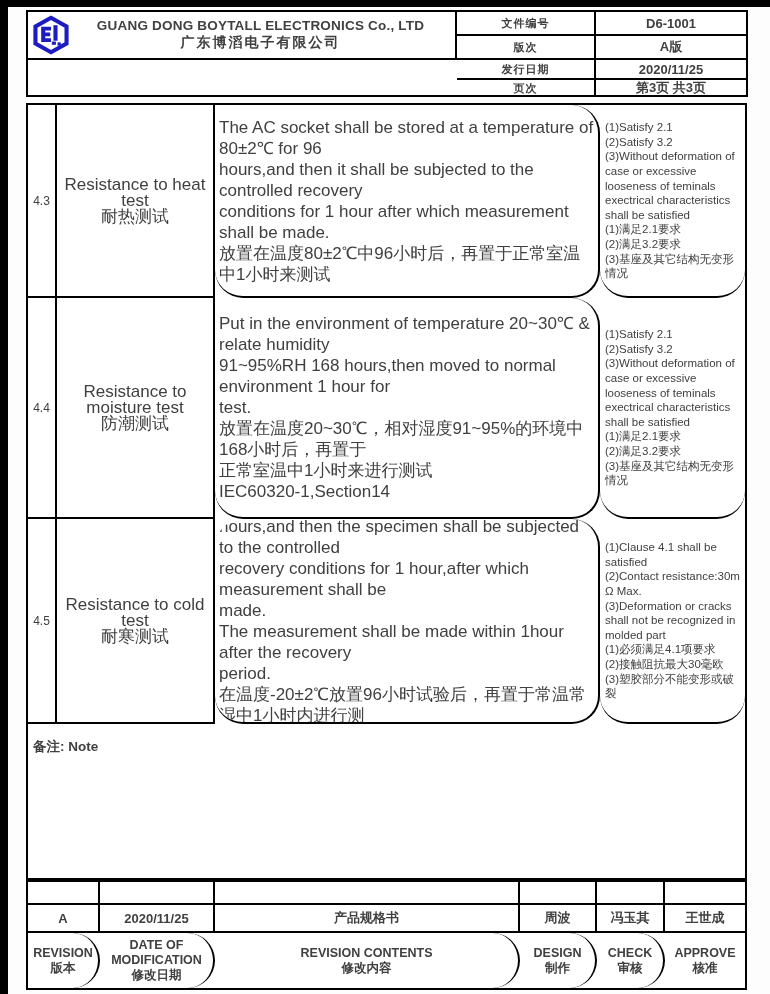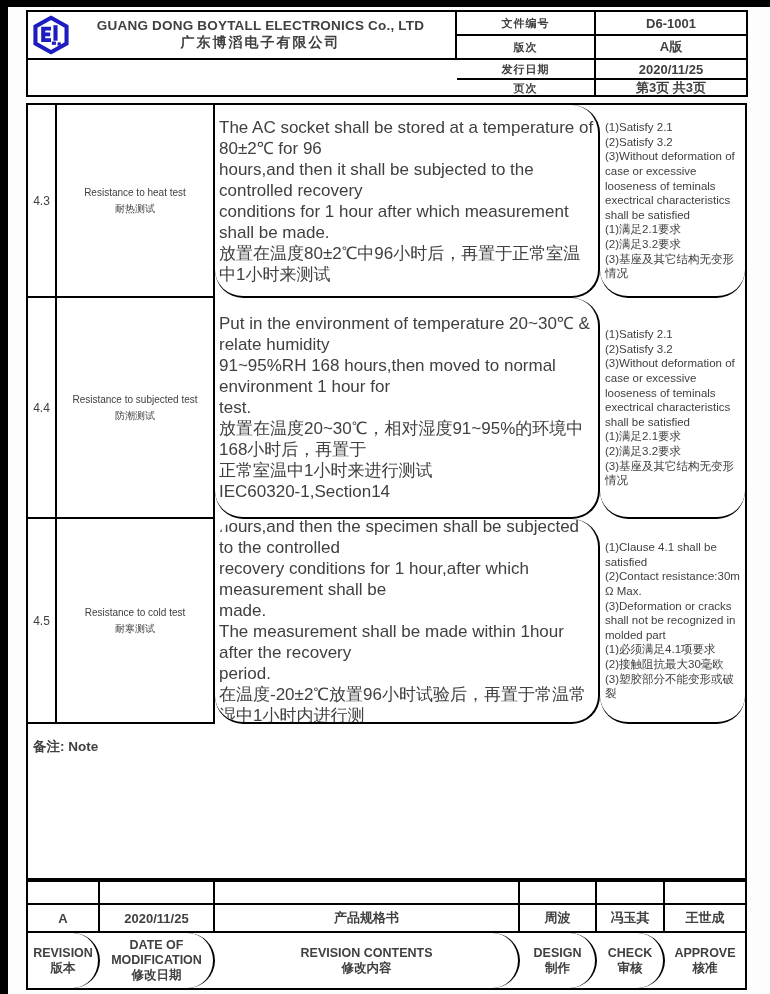--- a/index.html
+++ b/index.html
@@ -29,21 +29,21 @@
   .hfield{font-weight:bold;font-size:11px;letter-spacing:1px;}
   .hvalue{font-weight:bold;font-size:13px;}
   .logo-wrap{position:absolute;left:5px;top:2px;width:36px;height:42px;}
 
   
   .main-table{position:absolute;left:26px;top:103px;width:721px;height:777px;
         display:grid;grid-template-columns:29px 158px 385px 1fr;
         grid-template-rows:193px 221px 205px 1fr;
         border:2px solid #000;box-sizing:border-box;background:#fff;}
   .no-cell{font-size:12px;}
-  .name-cell{flex-direction:column;font-size:10px;line-height:16px;padding:0 4px;}
+  .name-cell{flex-direction:column;font-size:17px;line-height:16px;padding:0 4px;}
   .desc-cell{justify-content:flex-start;text-align:left;font-size:17px;line-height:21px;
         padding:4px 2px 4px 4px;}
   .crit-cell{justify-content:flex-start;text-align:left;font-size:11.5px;line-height:14.6px;
         padding:4px 2px 4px 5px;}
   .note-cell{grid-column:1/5;align-items:flex-start;justify-content:flex-start;
         font-weight:bold;font-size:13.5px;padding:14px 5px;text-align:left;}
 
   
   .rev-table{position:absolute;left:26px;top:880px;width:721px;height:110px;
         display:grid;grid-template-columns:72px 115px 305px 77px 68px 1fr;
@@ -105,21 +105,21 @@
 looseness of teminals
 exectrical characteristics
 shall be satisfied
 (1)满足2.1要求
 (2)满足3.2要求
 (3)基座及其它结构无变形
 情况</div>
 
     <div class="cell no-cell br bb">4.4</div>
     <div class="cell name-cell br bb">
-      <span>Resistance to subjected test</span>
+      <span>Resistance to moisture test</span>
       <span>防潮测试</span>
     </div>
     <div class="cell desc-cell br bb pre">Put in the environment of temperature 20~30℃ &amp; relate humidity
 91~95%RH 168 hours,then moved to normal environment 1 hour for
 test.
 放置在温度20~30℃，相对湿度91~95%的环境中168小时后，再置于
 正常室温中1小时来进行测试
 IEC60320-1,Section14</div>
     <div class="cell crit-cell bb pre">(1)Satisfy 2.1
 (2)Satisfy 3.2

